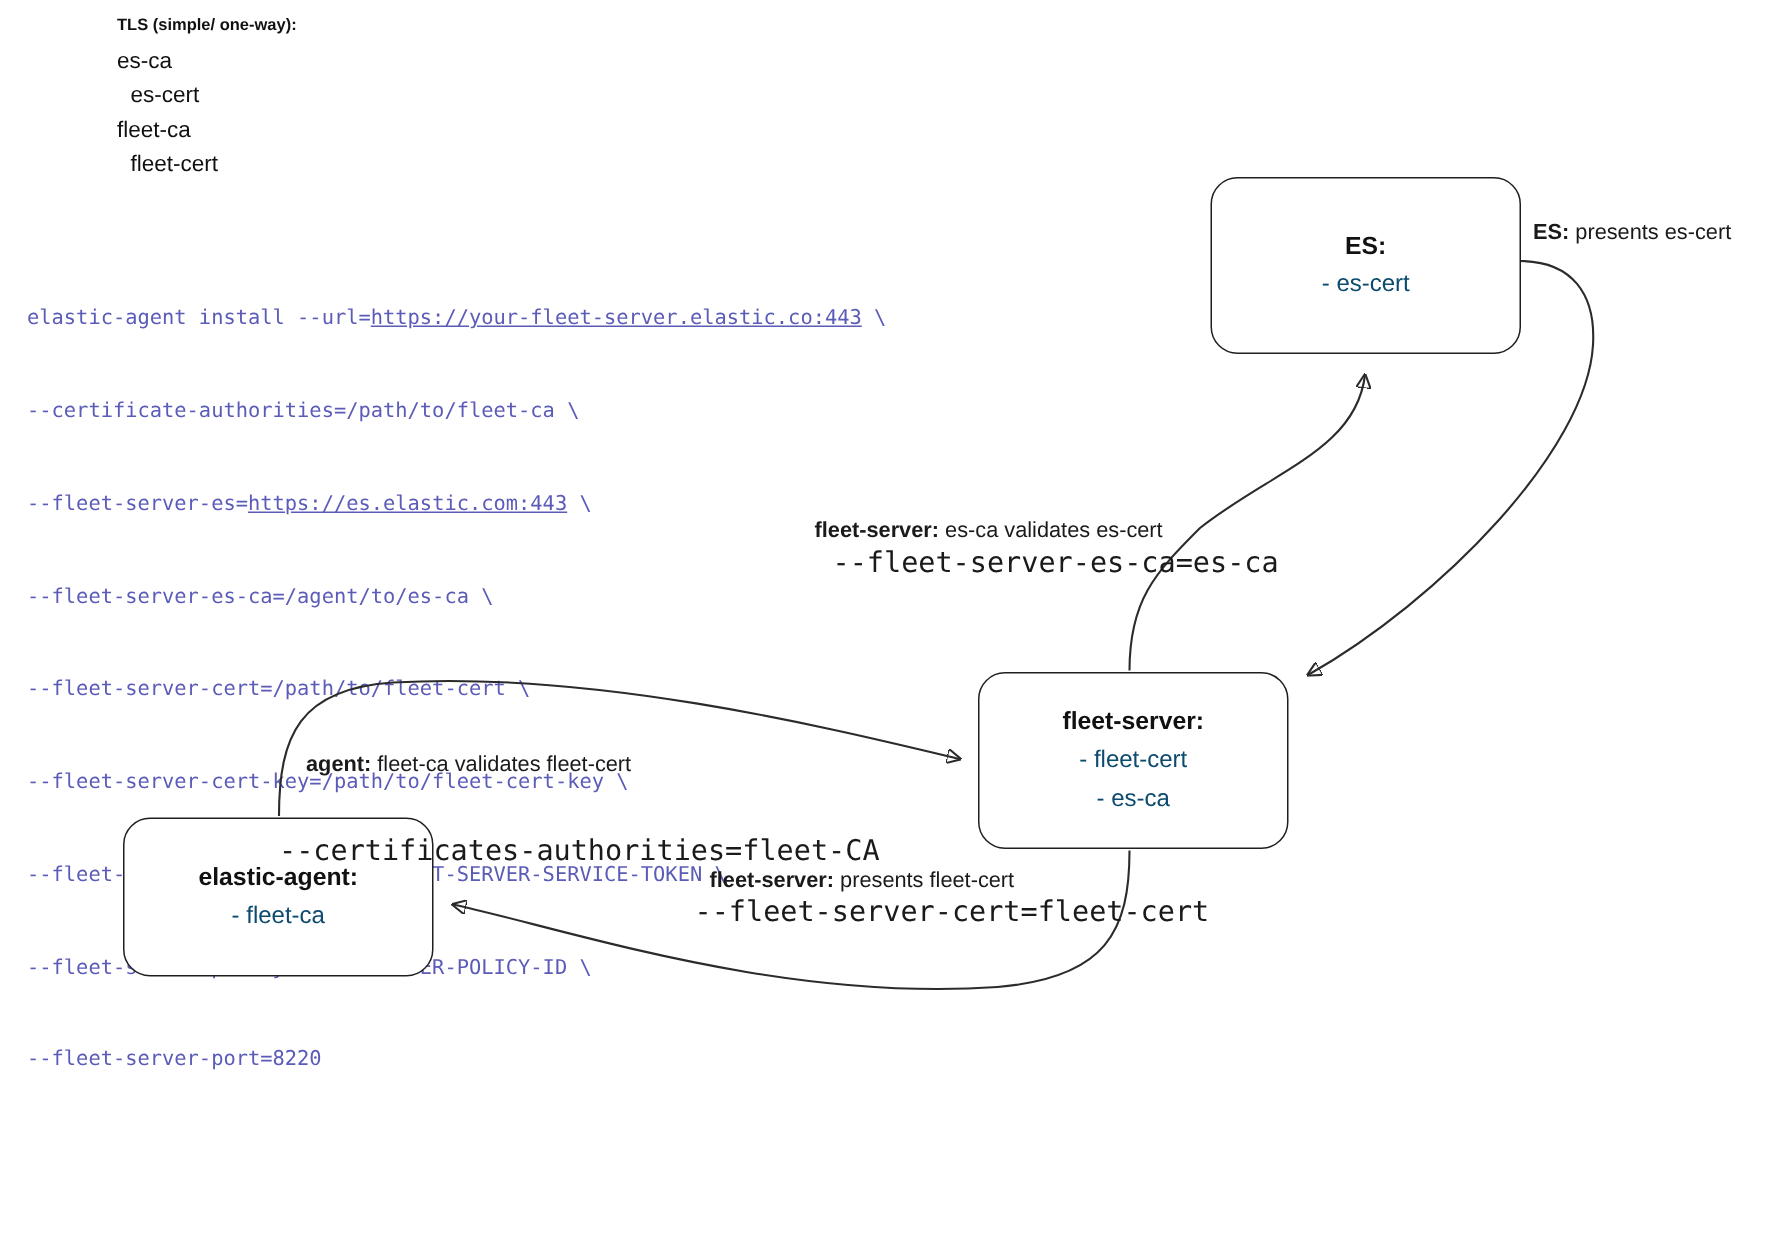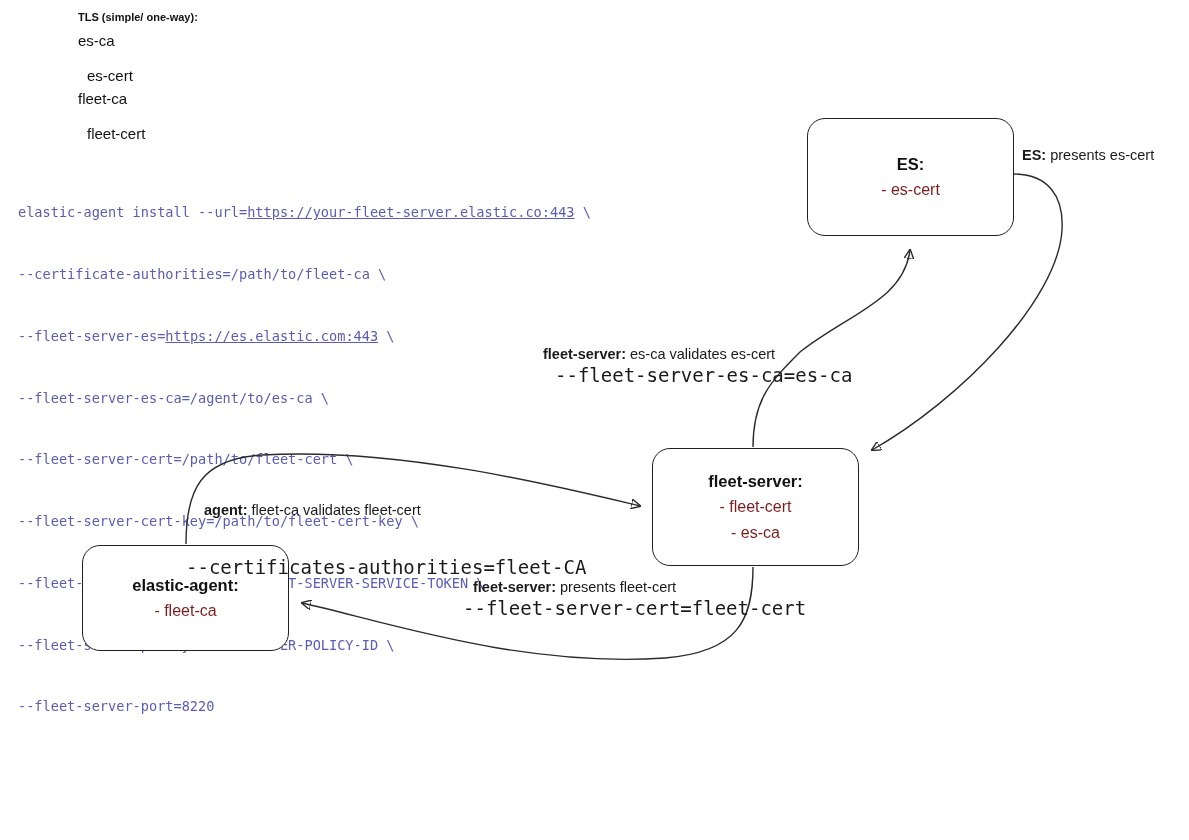--- a/index.html
+++ b/index.html
@@ -25,21 +25,21 @@
     top: 6px;
     font-size: 15px;
     line-height: 23px;
     color: #111111;
   }
   #legend .legend-title {
     font-weight: bold;
     font-size: 11px;
   }
   #legend .legend-line { font-size: 15px; }
-  #legend .legend-indent { padding-left: 9px; margin-top: 12px; }
+  #legend .legend-indent { padding-left: 9px; }
 
   
   #command-block {
     position: absolute;
     left: 18px;
     top: 161px;
     font-family: "DejaVu Sans Mono", "Liberation Mono", monospace;
     font-size: 13.6px;
     line-height: 20.6px;
     color: #5b5bb8;
@@ -77,21 +77,21 @@
   }
   .node .node-title {
     font-weight: bold;
     font-size: 16.5px;
     line-height: 25px;
     color: #111111;
   }
   .node .node-item {
     font-size: 16px;
     line-height: 26px;
-    color: #7f1d1d;
+    color: #0c4a6e;
   }
 
   #node-es        { left: 807px;  top: 118px; width: 207px; height: 118px; }
   #node-fleet     { left: 652px;  top: 448px; width: 207px; height: 118px; }
   #node-agent     { left: 82px;   top: 545px; width: 207px; height: 106px; }
 
   
   .edge-label {
     position: absolute;
     font-size: 14.5px;

